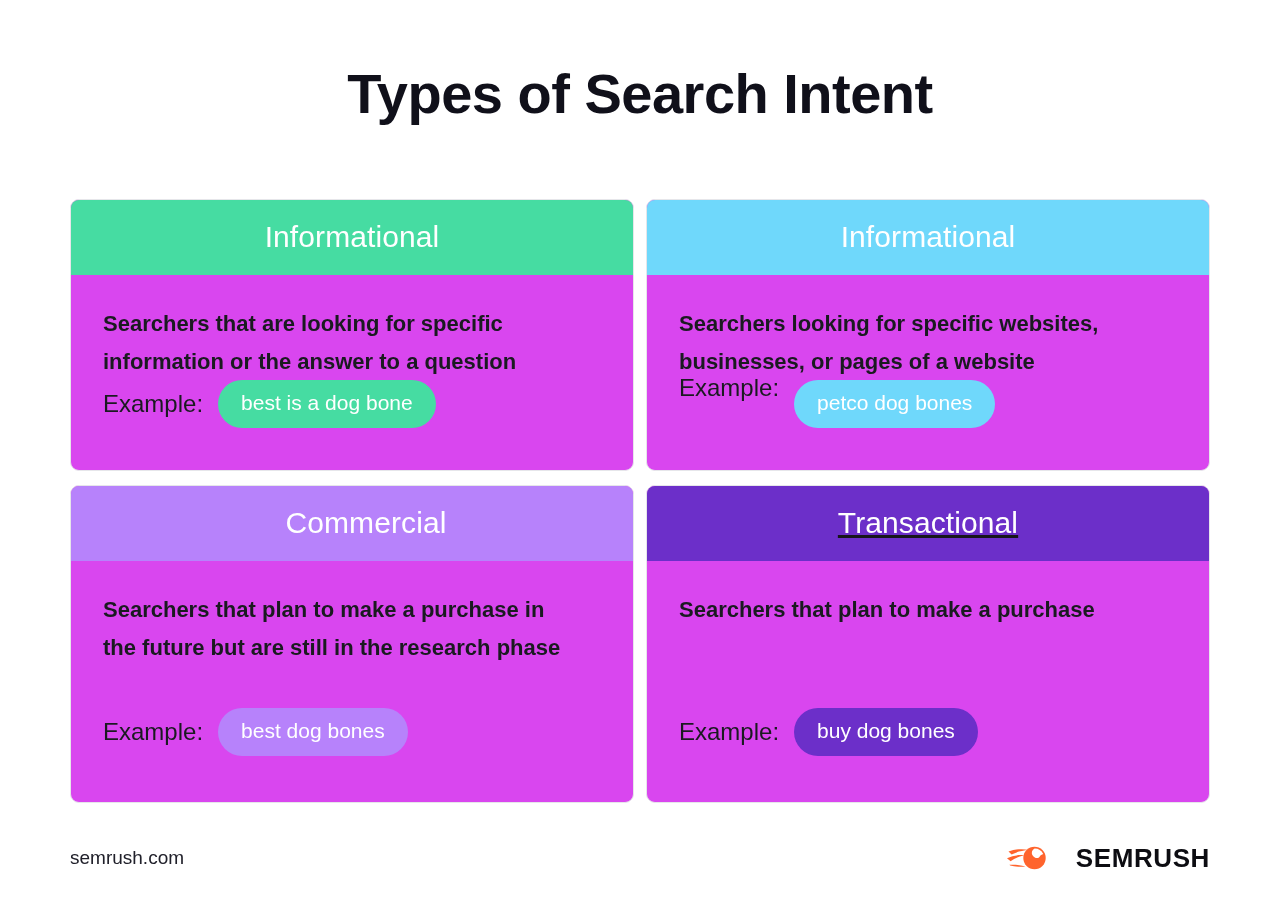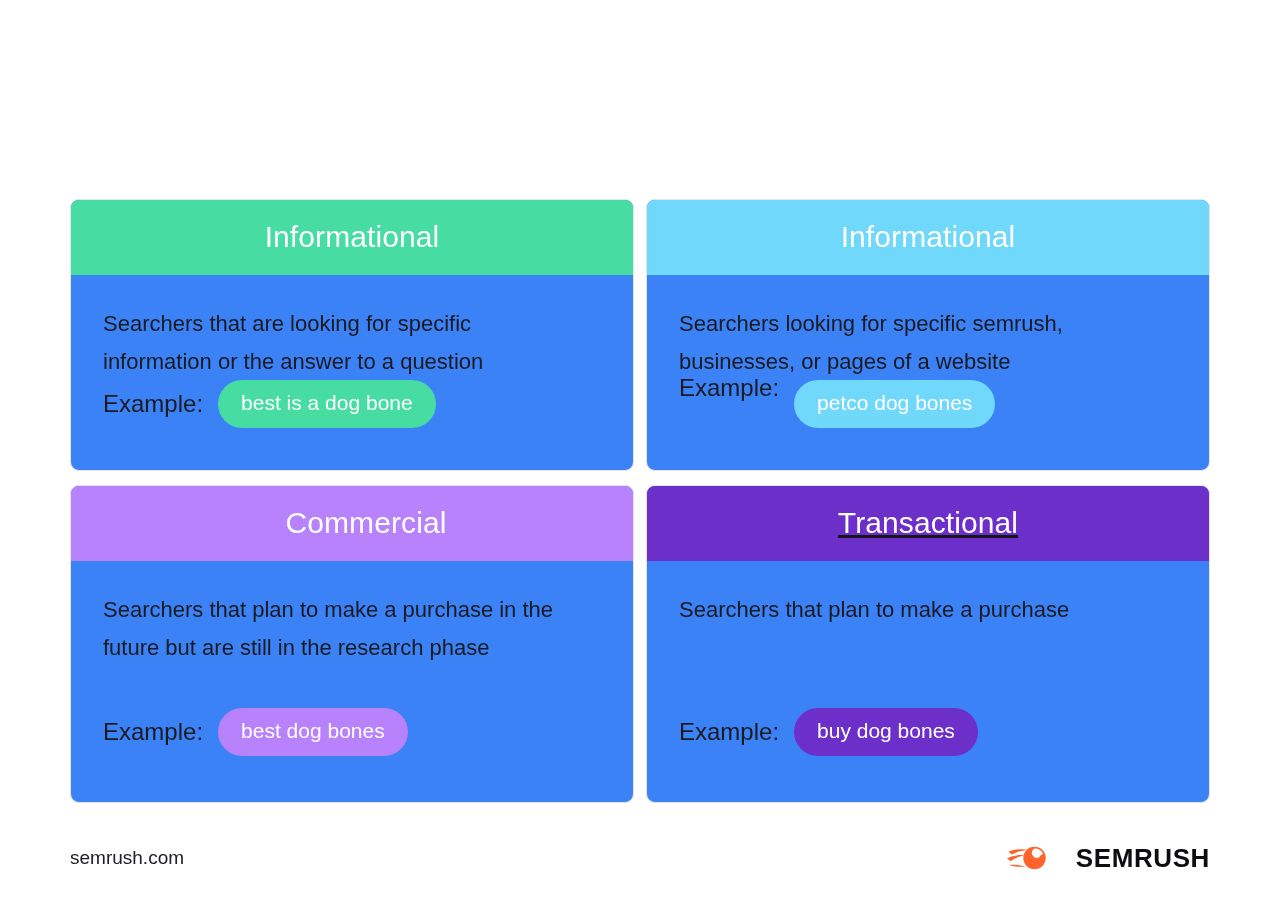--- a/index.html
+++ b/index.html
@@ -48,21 +48,21 @@
     display: grid;
     grid-template-columns: 564px 564px;
     grid-template-rows: 272px 318px;
     column-gap: 12px;
     row-gap: 14px;
   }
 
   .card {
     border: 1px solid #e6e6ea;
     border-radius: 9px;
-    background: #3b82f6;
+    background: #d946ef;
     overflow: hidden;
     display: flex;
     flex-direction: column;
   }
 
   .card-header {
     height: 76px;
     flex: 0 0 76px;
     display: flex;
     align-items: center;
@@ -84,21 +84,21 @@
     flex: 1 1 auto;
     position: relative;
     padding: 30px 32px 0 32px;
     display: flex;
     flex-direction: column;
   }
 
   .card-desc {
     font-size: 22px;
     line-height: 38px;
-    font-weight: 400;
+    font-weight: 700;
     color: #1a1a20;
     max-width: 470px;
   }
 
   .example-row {
     position: absolute;
     left: 32px;
     bottom: 0;
     display: flex;
     align-items: center;
@@ -157,20 +157,21 @@
     font-weight: 700;
     letter-spacing: 0.6px;
     color: #0d0d12;
   }
 </style>
 </head>
 <body>
 
 <div class="page">
 
+  <h1 class="page-title">Types of Search Intent</h1>
 
   <div class="card-grid">
 
     <div class="card card-row-1">
       <div class="card-header" style="background: rgb(70, 220, 162);">
         <span class="card-header-title">Informational</span>
       </div>
       <div class="card-body">
         <p class="card-desc">Searchers that are looking for specific information or the answer to a question</p>
         <div class="example-row">
@@ -178,21 +179,21 @@
           <span class="example-pill" style="background: rgb(70, 220, 162);">best is a dog bone</span>
         </div>
       </div>
     </div>
 
     <div class="card card-row-1">
       <div class="card-header" style="background: rgb(111, 216, 251);">
         <span class="card-header-title">Informational</span>
       </div>
       <div class="card-body">
-        <p class="card-desc">Searchers looking for specific semrush, businesses, or pages of a website</p>
+        <p class="card-desc">Searchers looking for specific websites, businesses, or pages of a website</p>
         <div class="example-row">
           <span class="example-label">Example:</span>
           <span class="example-pill" style="background: rgb(111, 216, 251); margin-top: 32px;">petco dog bones</span>
         </div>
       </div>
     </div>
 
     <div class="card card-row-2">
       <div class="card-header" style="background: rgb(183, 130, 251); padding-left: 28px;">
         <span class="card-header-title">Commercial</span>

